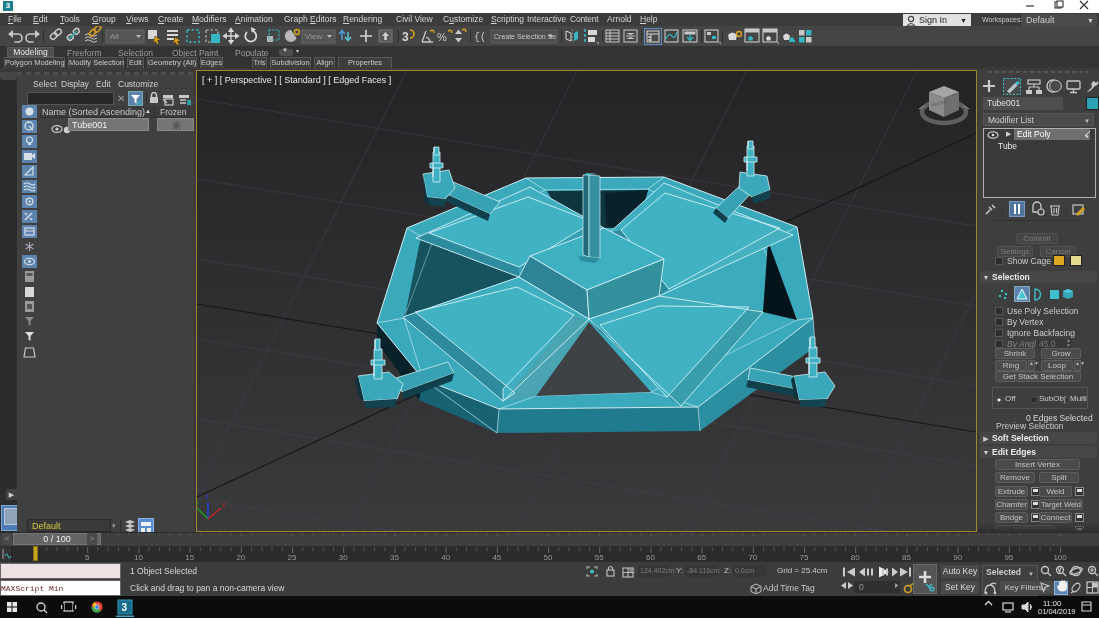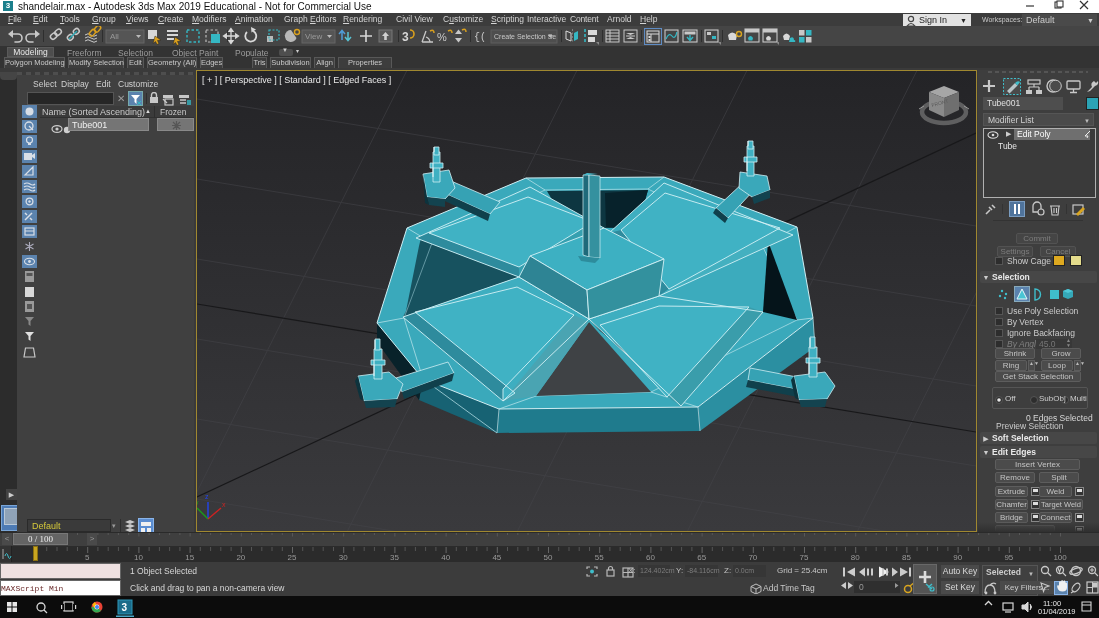--- a/index.html
+++ b/index.html
@@ -42,21 +42,20 @@
 #timeslider { left:0; top:532px; width:1099px; height:14px; background:#333333; }
 #ruler { left:0; top:546px; width:1099px; height:16px; background:#2b2b2b; }
 #statusbar { left:0; top:562px; width:1099px; height:34px; background:#3c3c3c; }
 #taskbar { left:0; top:596px; width:1099px; height:22px; background:#0c0c0c; }
 </style>
 </head>
 <body>
 <div id="root">
   <div id="titlebar" class="abs">
     <div class="ticon abs">3</div>
-    <div class="ttext abs">shandelair.max - Autodesk 3ds Max 2019 Educational - Not for Commercial Use</div>
     <svg width="70" height="12" style="position:absolute;left:1024px;top:0">
       <path d="M 2 6 h 8" stroke="#333" stroke-width="1.2"></path>
       <rect x="31" y="2" width="6" height="6" fill="none" stroke="#333" stroke-width="1.1"></rect>
       <rect x="33" y="1" width="6" height="6" fill="#fff" stroke="#333" stroke-width="1.1"></rect>
       <path d="M 56 1 l 8 8 M 64 1 l -8 8" stroke="#333" stroke-width="1.2"></path>
     </svg>
   </div>
   <div id="menubar" class="abs">
     <span style="left:8px"><u>F</u>ile</span>
       <span style="left:33px"><u>E</u>dit</span>
@@ -754,21 +753,21 @@
         <rect x="988.3" y="1" width="1" height="2" fill="#585858"></rect>
         <rect x="998.6" y="1" width="1" height="2" fill="#585858"></rect>
         <rect x="1008.8" y="1" width="1" height="3.5" fill="#585858"></rect>
         <rect x="1019.0" y="1" width="1" height="2" fill="#585858"></rect>
         <rect x="1029.3" y="1" width="1" height="2" fill="#585858"></rect>
         <rect x="1039.5" y="1" width="1" height="2" fill="#585858"></rect>
         <rect x="1049.8" y="1" width="1" height="2" fill="#585858"></rect>
         <rect x="1060.0" y="1" width="1" height="3.5" fill="#585858"></rect>
       </svg>
     <div class="abs" style="left:2px;top:1px;width:10px;height:12px;background:#4a4a4a;color:#999;font-size:8px;text-align:center;line-height:12px;">&lt;</div>
-    <div class="abs" style="left:13px;top:1px;width:55px;height:12px;background:#646464;border:1px solid #777;color:#f0f0f0;font-size:9px;text-align:center;line-height:11px;font-family:Liberation Serif, serif;">0 / 100</div>
+    <div class="abs" style="left:13px;top:1px;width:88px;height:12px;background:#646464;border:1px solid #777;color:#f0f0f0;font-size:9px;text-align:center;line-height:11px;">0 / 100</div>
     <div class="abs" style="left:87px;top:1px;width:10px;height:12px;background:#4a4a4a;color:#999;font-size:8px;text-align:center;line-height:12px;">&gt;</div>
   </div>
   <div id="ruler" class="abs">
     <svg width="1099" height="16" id="rulersvg">
         <rect x="0" y="0" width="1099" height="16" fill="#2b2b2b"></rect>
         <rect x="36.0" y="1" width="1" height="6" fill="#666"></rect>
         <text x="33.8" y="14" font-size="8" fill="#999" font-family="Liberation Sans">0</text>
         <rect x="46.2" y="1" width="1" height="4" fill="#555"></rect>
         <rect x="56.5" y="1" width="1" height="4" fill="#555"></rect>
         <rect x="66.7" y="1" width="1" height="4" fill="#555"></rect>

